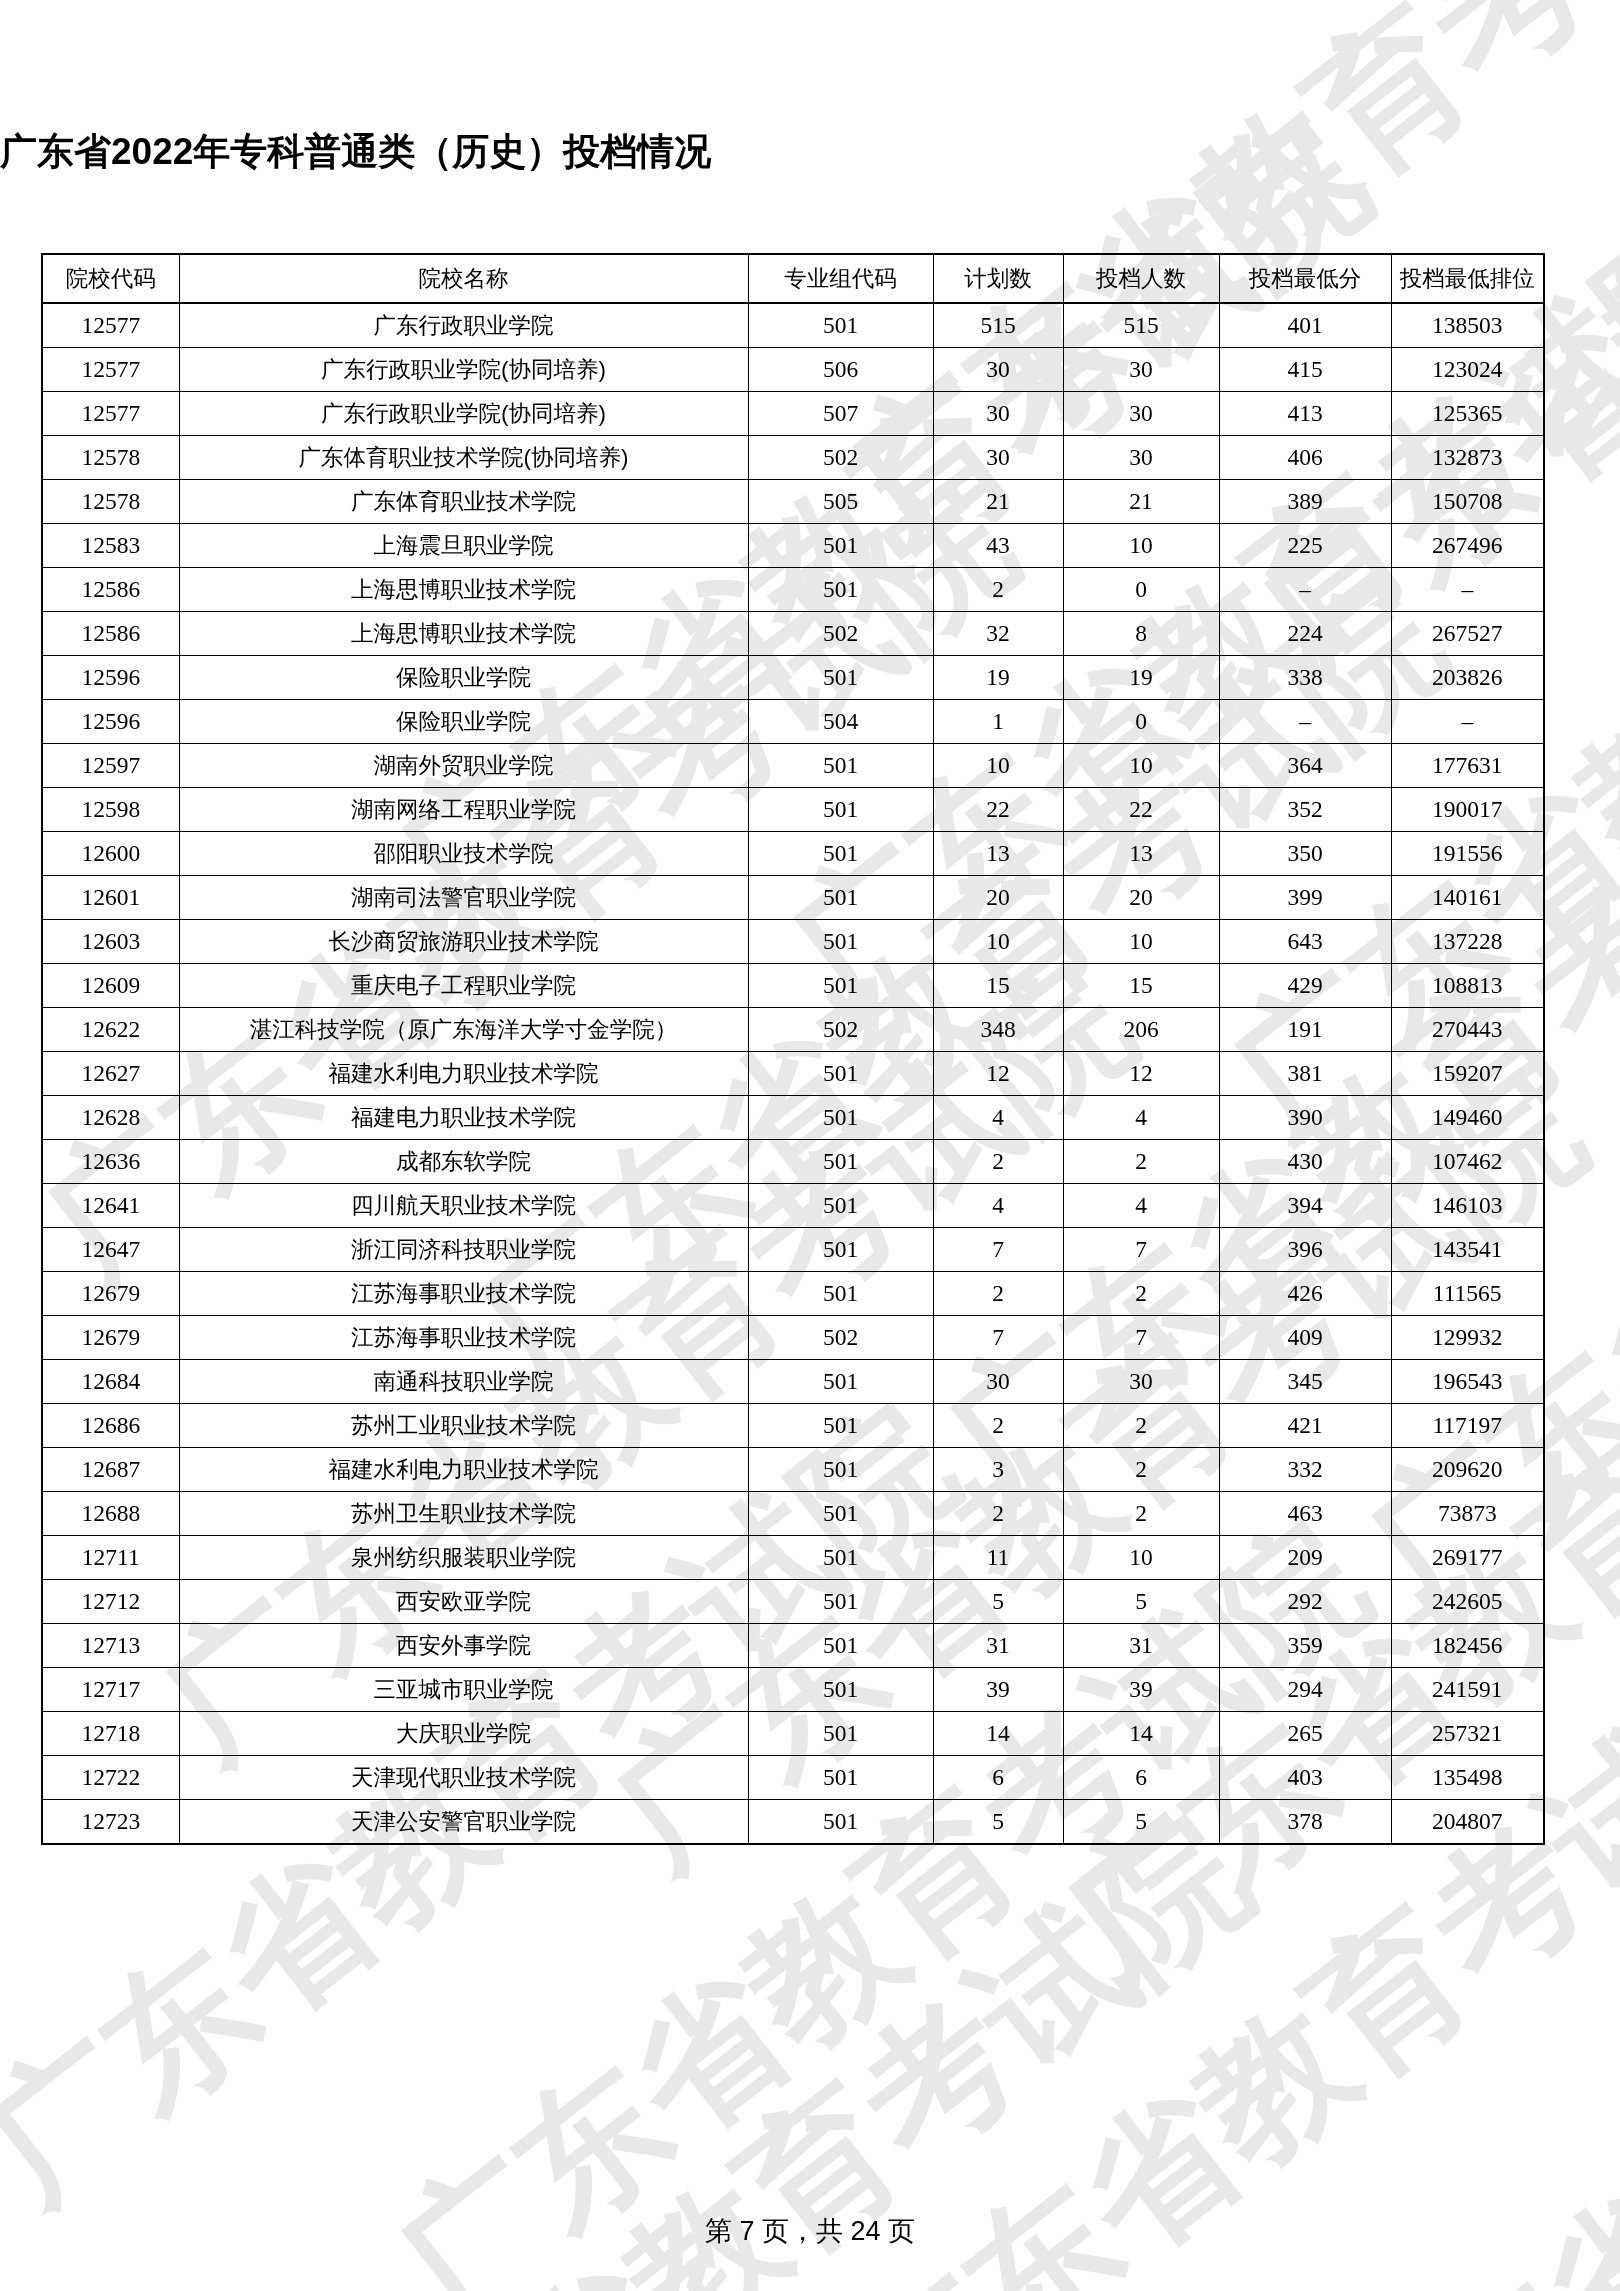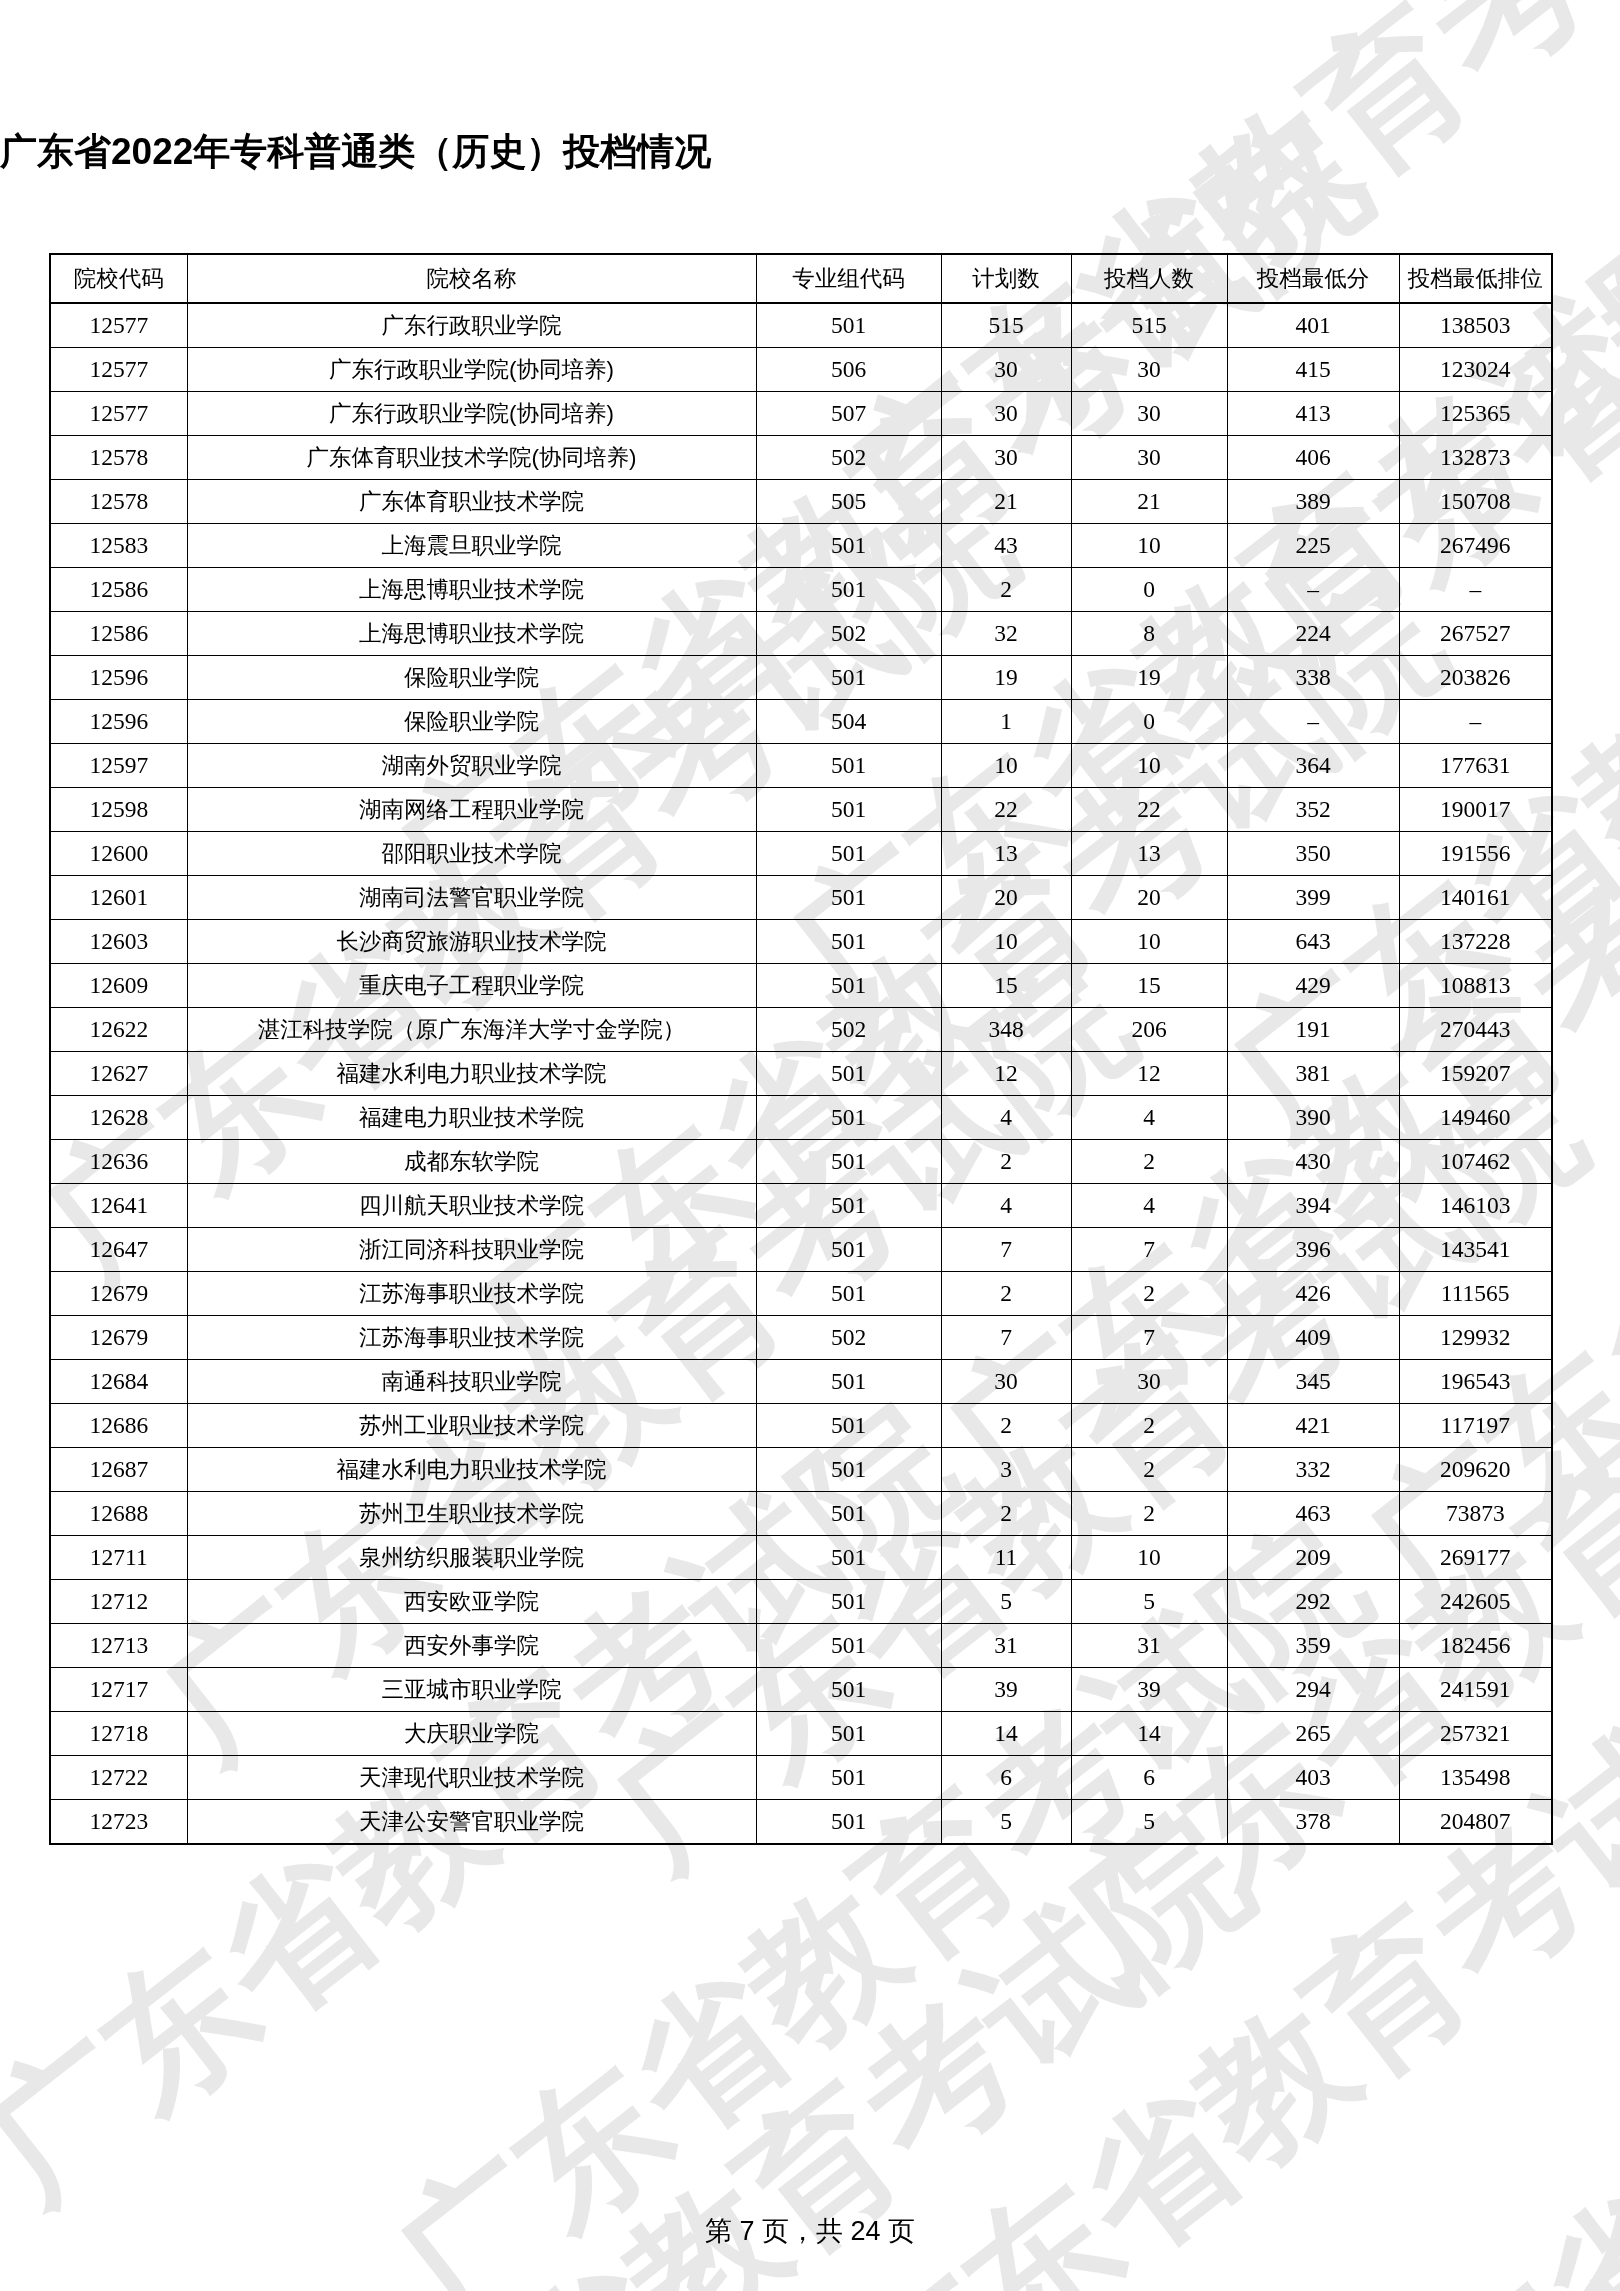--- a/index.html
+++ b/index.html
@@ -50,21 +50,21 @@
     font-size: 37px;
     font-weight: 700;
     letter-spacing: 0px;
     font-family: "Liberation Sans", "DejaVu Sans", sans-serif;
     white-space: nowrap;
   }
 
   #table-wrap {
     position: absolute;
     top: 253px;
-    left: 49px;
+    left: 41px;
     width: 1295px;
   }
 
   table.data-table {
     border-collapse: collapse;
     width: 1503px;
     table-layout: fixed;
     background: transparent;
   }
   table.data-table th,

